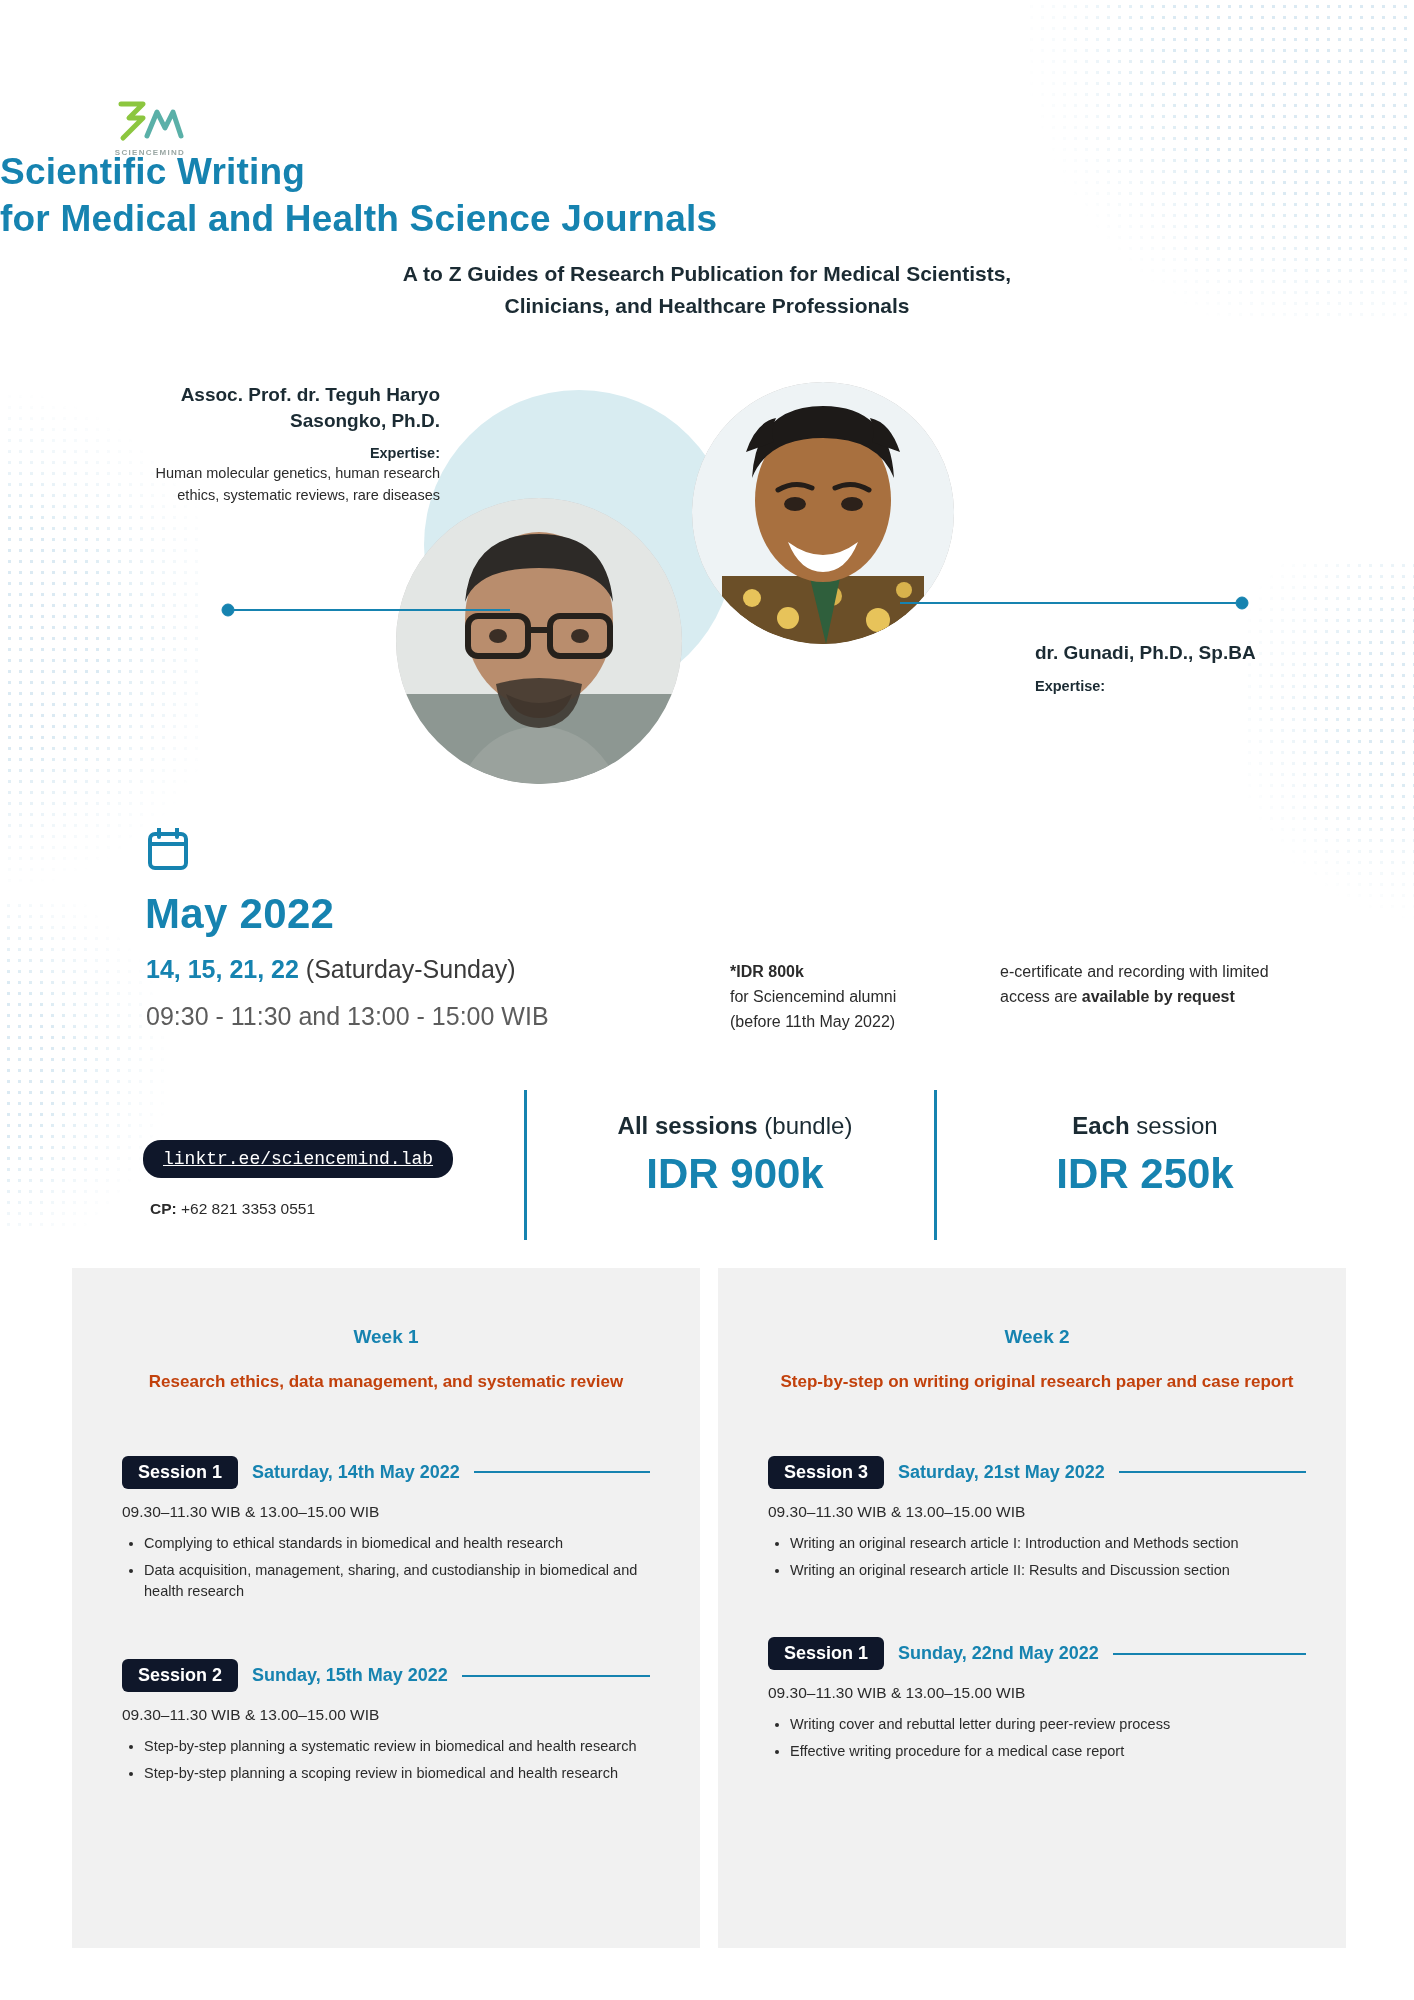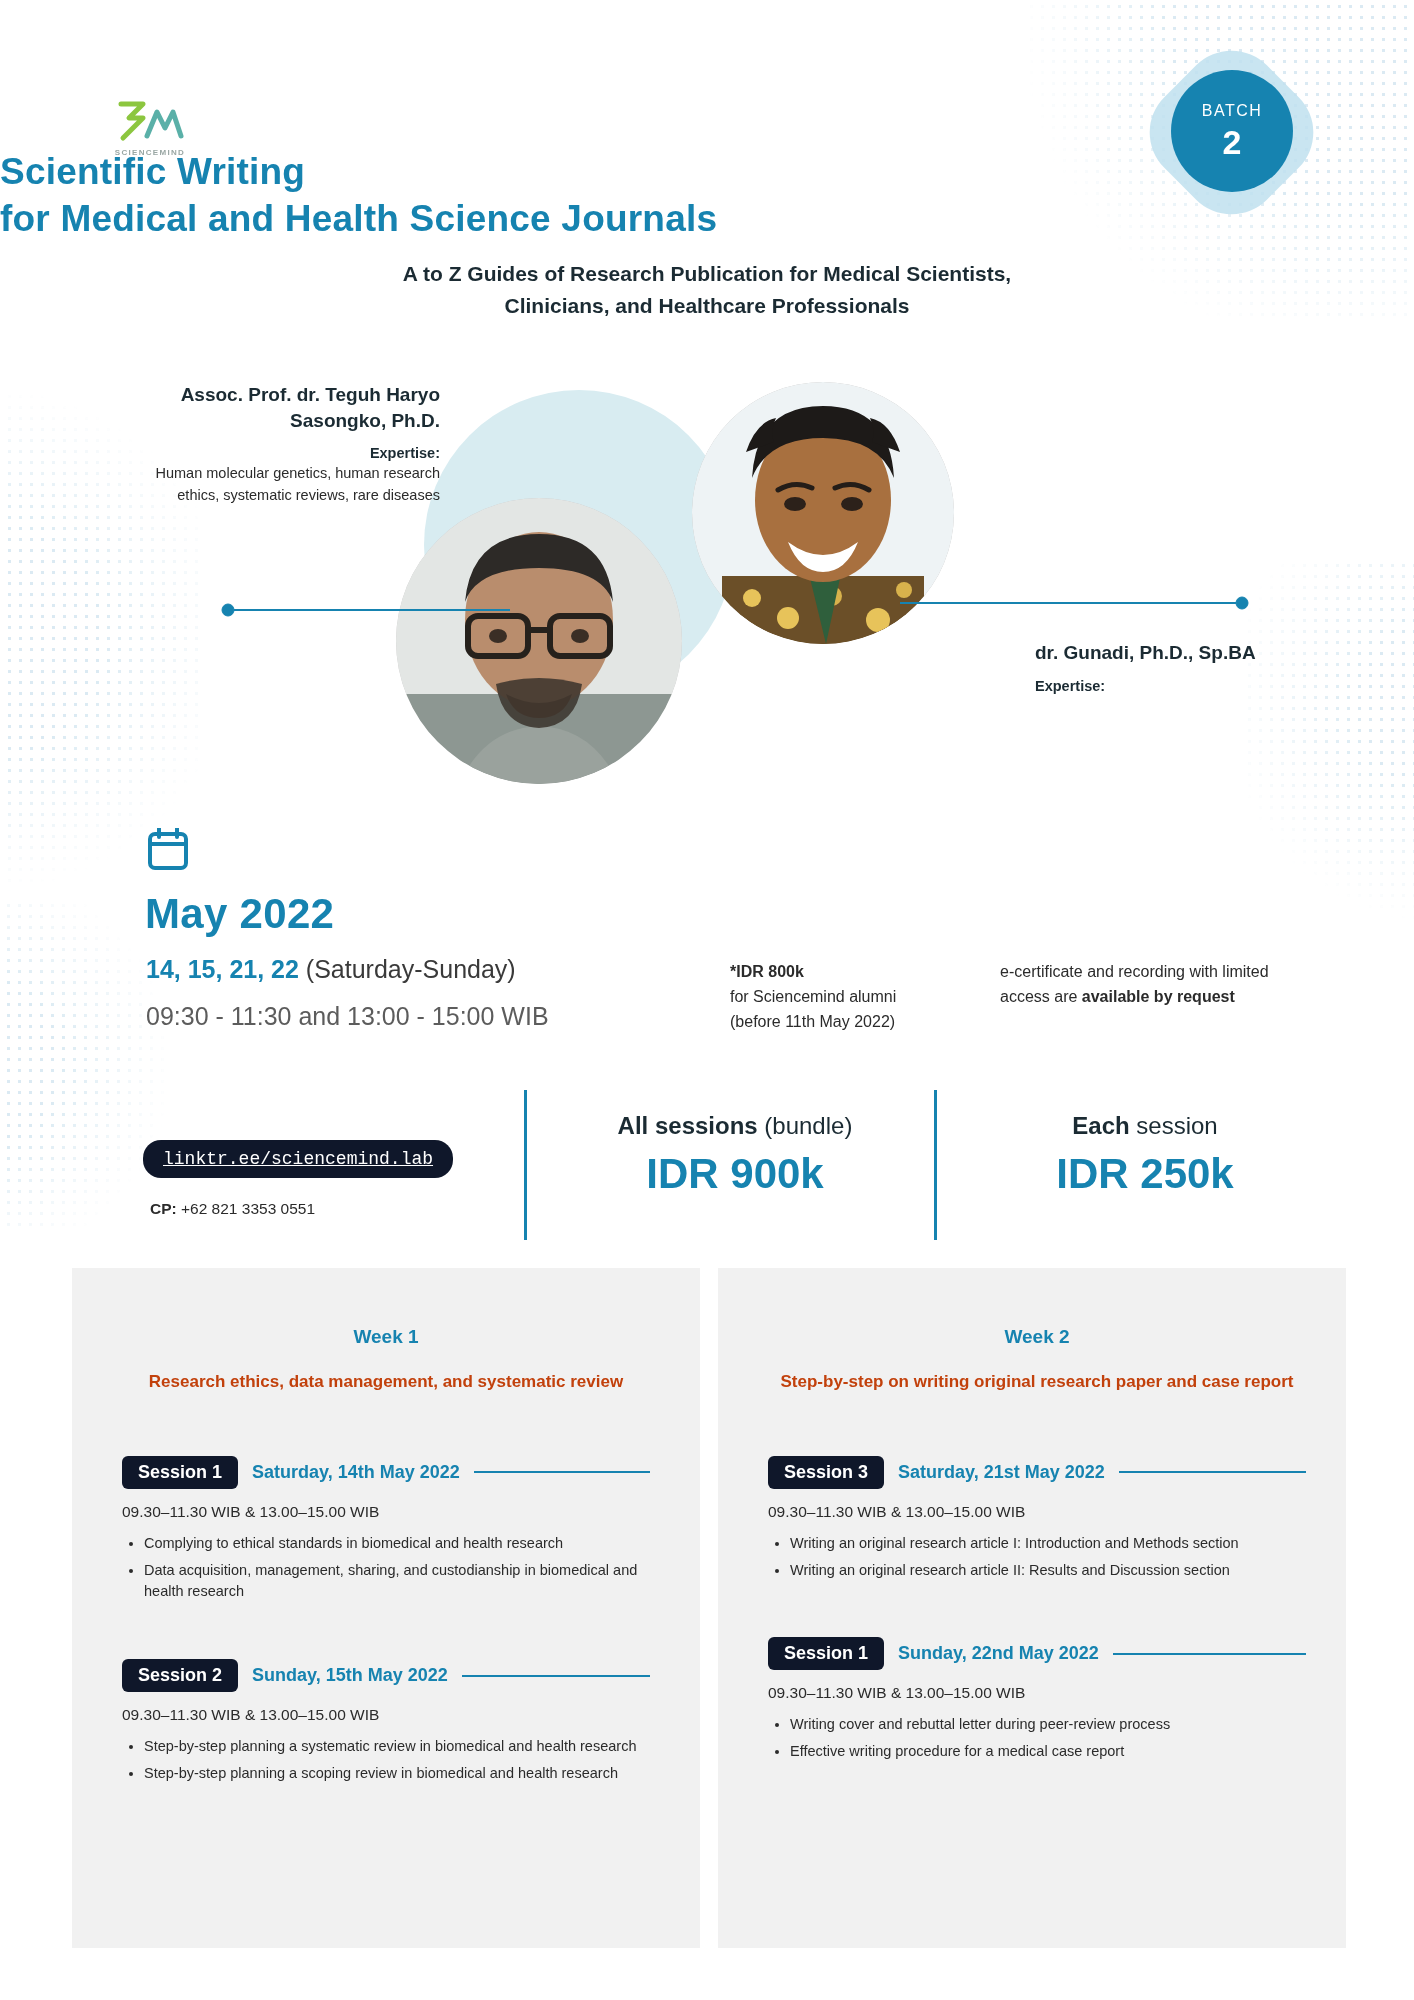--- a/index.html
+++ b/index.html
@@ -155,27 +155,20 @@
   <div class="dots dots-mr"></div>
 
   <div class="logo">
     <svg width="74" height="46" viewBox="0 0 74 46">
       <path d="M8 6 L30 6 L16 20 L30 20 L10 40" fill="none" stroke="#8cc63f" stroke-width="5" stroke-linejoin="round" stroke-linecap="round"></path>
       <path d="M34 38 L44 14 L52 30 L60 14 L68 38" fill="none" stroke="#5ab0a8" stroke-width="5" stroke-linejoin="round" stroke-linecap="round"></path>
     </svg>
     <div class="logo-text">SCIENCEMIND</div>
   </div>
 
-  <div class="batch-wrap">
-    <div class="batch-bg"></div>
-    <div class="batch-circle">
-      <div class="batch-label">BATCH</div>
-      <div class="batch-num">2</div>
-    </div>
-  </div>
 
   <div class="title">
     <div>Scientific Writing</div>
     <div>for Medical and Health Science Journals</div>
   </div>
   <div class="subtitle">
     <div>A to Z Guides of Research Publication for Medical Scientists,</div>
     <div>Clinicians, and Healthcare Professionals</div>
   </div>
 

